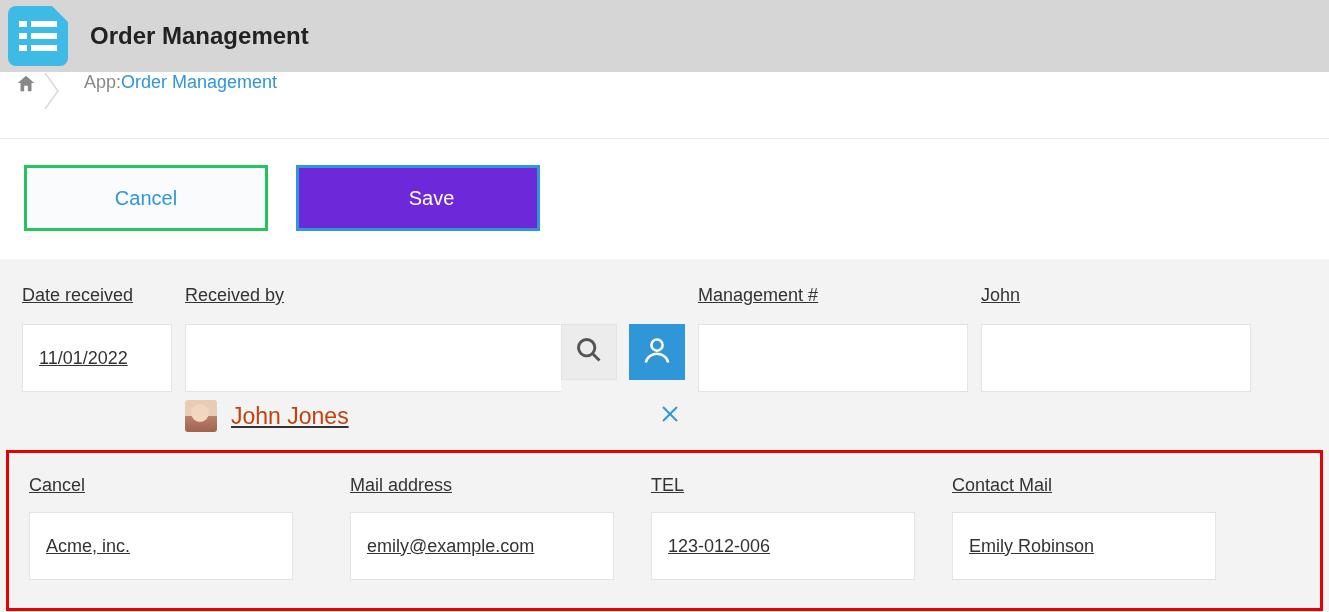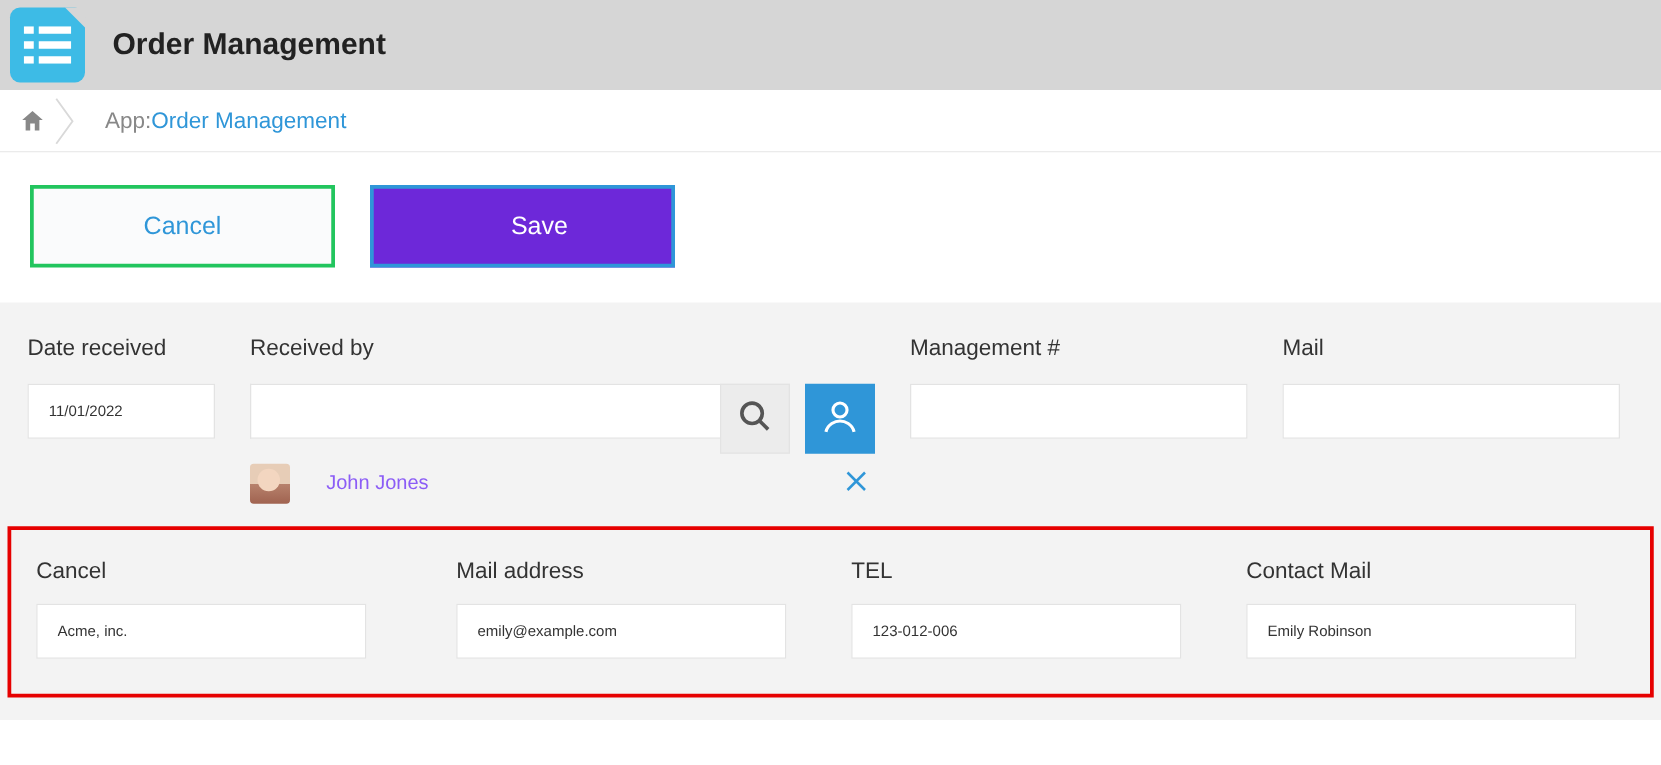--- a/index.html
+++ b/index.html
@@ -41,23 +41,23 @@
   }
   .app-icon svg { display: block; }
   .app-title {
     font-size: 24px;
     font-weight: 600;
     color: #222;
   }
 
   
   .breadcrumb {
-    height: 50px;
-    display: flex;
-    align-items: center;
+    height: 67px;
+    display: flex;
+    align-items: flex-start;
     padding: 0 14px;
     border-bottom: 1px solid #e5e5e5;
     background: #fff;
   }
   .home-icon {
     width: 24px;
     height: 24px;
     color: #888;
     display: flex;
     align-items: center;
@@ -111,38 +111,39 @@
     padding-left: 27px;
   }
 
   
   .form-area {
     background: #f3f3f3;
     padding: 26px 22px 18px 22px;
   }
   .row {
     display: flex;
-    gap: 28px;
+    gap: 13px;
     align-items: flex-start;
+    text-decoration: underline;
   }
   .field {
     display: flex;
     flex-direction: column;
   }
   .label {
     font-size: 18px;
     color: #333;
     margin-bottom: 18px;
     font-weight: 400;
   }
   .input {
-    height: 44px;
+    height: 68px;
     background: #fff;
     border: 1px solid #e3e3e3;
-    font-size: 12px;
+    font-size: 18px;
     color: #333;
     padding: 0 16px;
     outline: none;
   }
   .input::placeholder { color: #aaa; }
 
   
   .col-date    { width: 150px; }
   .col-received{ width: 500px; }
   .col-accept  { width: 270px; }
@@ -191,23 +192,23 @@
   }
   .avatar::after{
     content:"";
     position:absolute;
     left:6px; top:4px;
     width:18px; height:18px;
     border-radius:50%;
     background: #f3d6c0;
   }
   .chip-name {
-    font-size: 16px;
-    color: #8b5cf6;
-    margin-left: 29px;
+    font-size: 23px;
+    color: #c2410c;
+    margin-left: 14px;
     flex: 1;
   }
   .chip-remove {
     color: #2f96d8;
     cursor: pointer;
     font-size: 22px;
     width: 30px;
     text-align: center;
   }
 
@@ -307,21 +308,21 @@
         </div>
       </div>
     </div>
 
     <div class="field col-accept">
       <div class="label">Management #</div>
       <input class="input" type="text" value="" style="">
     </div>
 
     <div class="field col-text">
-      <div class="label">Mail</div>
+      <div class="label">John</div>
       <input class="input" type="text" value="" style="">
     </div>
   </div>
 
   <div class="highlight-box">
     <div class="row row2">
       <div class="field col-company">
         <div class="label">Cancel</div>
         <input class="input" type="text" value="Acme, inc." style="">
       </div>

